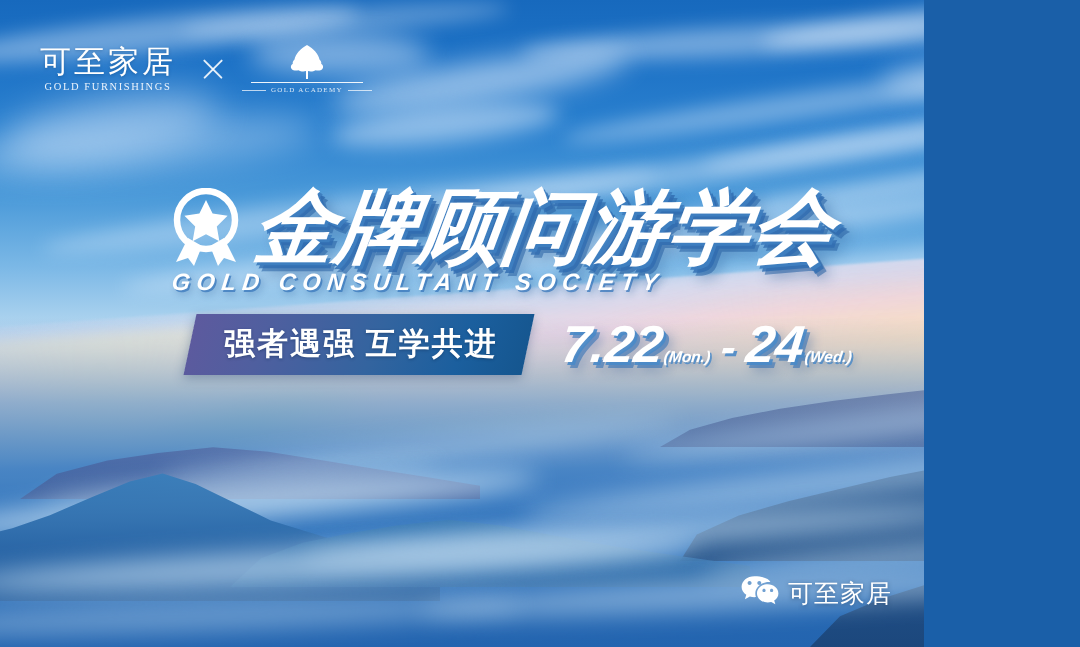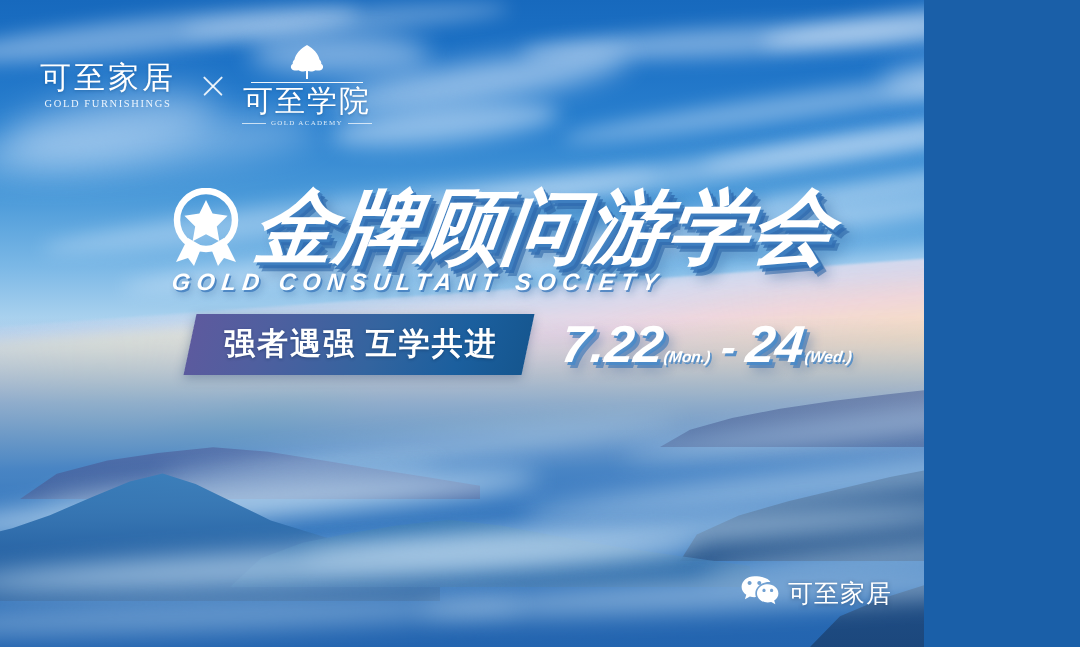--- a/index.html
+++ b/index.html
@@ -371,21 +371,20 @@
         <svg width="40" height="36" viewBox="0 0 40 36" aria-hidden="true">
           <path d="M20 1 C13.5 4.5 8.5 10 7.5 15.5 C6.2 16.6 5.4 18.2 5.8 19.8
                    C3.9 20.8 3.2 23.2 4.6 24.9 C6.0 26.6 9.0 26.9 11.4 26.2
                    C13.6 27.6 16.6 27.9 19 27.1 L19 35 L21 35 L21 27.1
                    C23.4 27.9 26.4 27.6 28.6 26.2 C31.0 26.9 34.0 26.6 35.4 24.9
                    C36.8 23.2 36.1 20.8 34.2 19.8 C34.6 18.2 33.8 16.6 32.5 15.5
                    C31.5 10 26.5 4.5 20 1 Z" fill="#ffffff"></path>
         </svg>
       </div>
       <div class="rule"></div>
-      <div class="cn">可至学院</div>
       <div class="enwrap">
         <span class="dash"></span>
         <span class="en">GOLD ACADEMY</span>
         <span class="dash"></span>
       </div>
     </div>
   </div>
 
   <div class="titleblock">
     <div class="titlerow">

